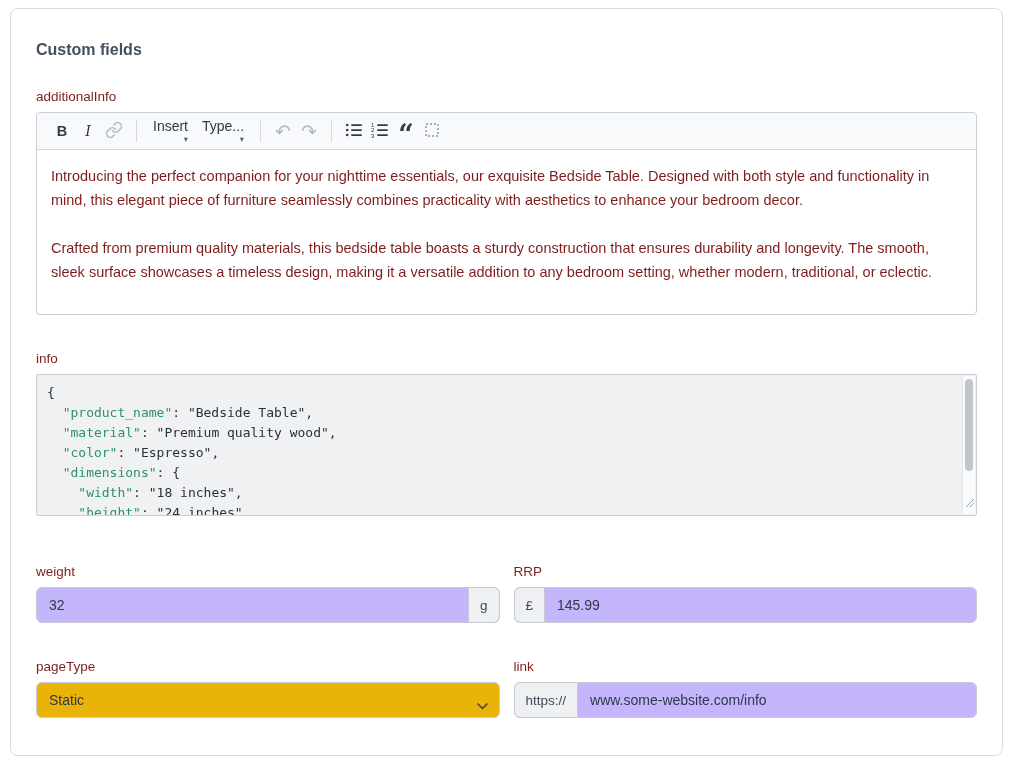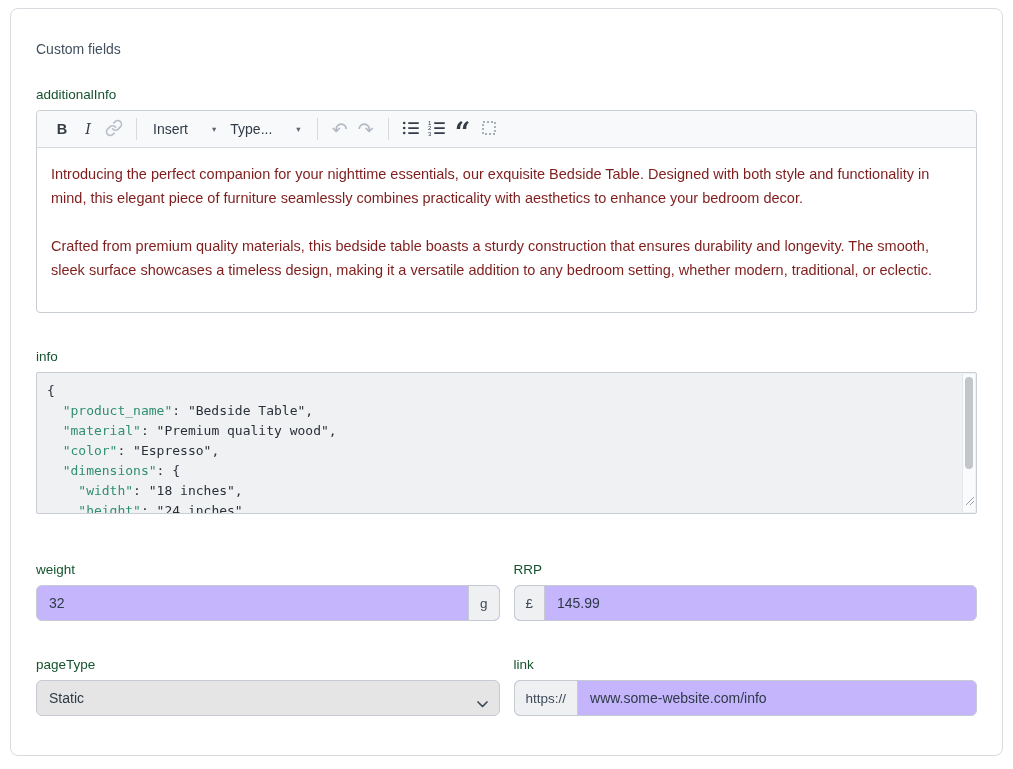--- a/index.html
+++ b/index.html
@@ -14,25 +14,25 @@
     position: absolute; left: 10px; top: 8px;
     width: 993px; height: 748px;
     background: #ffffff;
     border: 1px solid #d8dbe0;
     border-radius: 8px;
     padding: 24px 25px;
     overflow: hidden;
   }
   .card-title {
     margin: 8px 0 30px 0;
-    font-size: 14px; font-weight: 400;
+    font-size: 16px; font-weight: 700;
     color: #42505f;
   }
   .field-label {
-    font-size: 13.5px; color: #14532d;
+    font-size: 13.5px; color: #7f1d1d;
     margin-bottom: 8px;
   }
 
   
   .editor {
     border: 1px solid #c9cdd4;
     border-radius: 4px;
     height: 203px;
   }
   .toolbar {
@@ -46,23 +46,23 @@
   .tb-btn {
     min-width: 26px; height: 26px;
     display: flex; align-items: center; justify-content: center;
     color: #333c46; font-size: 14.5px;
     cursor: pointer; border-radius: 3px;
   }
   .tb-bold { font-weight: 700; }
   .tb-italic { font-family: "DejaVu Serif", serif; font-style: italic; }
   .tb-sep { width: 1px; height: 22px; background: #d6dade; margin: 0 9px; }
   .tb-drop {
-    display: flex; align-items: center; gap: 24px;
+    display: flex; align-items: flex-end; gap: 0;
     padding: 0 7px; height: 26px;
-    font-size: 14px; color: #2f3a47; cursor: pointer;
+    font-size: 14px; color: #2f3a47; cursor: pointer; flex-direction: column;
   }
   .tb-caret { font-size: 8.5px; color: #5d6873; }
   .tb-arrow { font-size: 19px; color: #b2b9c2; line-height: 1; }
   .tb-quote {
     font-family: "DejaVu Serif", serif; font-weight: 700;
     font-size: 27px; color: #333c46;
     height: 18px; overflow: hidden; line-height: 26px;
   }
   .editor-content {
     padding: 14px 14px 0 14px;
@@ -126,21 +126,21 @@
     background: #eef0f2;
     color: #3f4a5a; font-size: 13.5px;
   }
   .addon-right { border-left: 1px solid #c5cad3; border-radius: 0 5px 5px 0; }
   .addon-left  { border-right: 1px solid #c5cad3; border-radius: 5px 0 0 5px; }
 
   .select-wrap { position: relative; }
   .select-input {
     width: 100%; height: 36px;
     border: 1px solid #c5cad3; border-radius: 6px;
-    background: #e5e5e5;
+    background: #eab308;
     padding: 0 30px 0 12px;
     font-family: "Liberation Sans", sans-serif;
     font-size: 14px; color: #2f3a47;
     -webkit-appearance: none; appearance: none;
     outline: none;
   }
   .select-chevron {
     position: absolute; right: 12px; top: 14px;
     pointer-events: none;
   }

